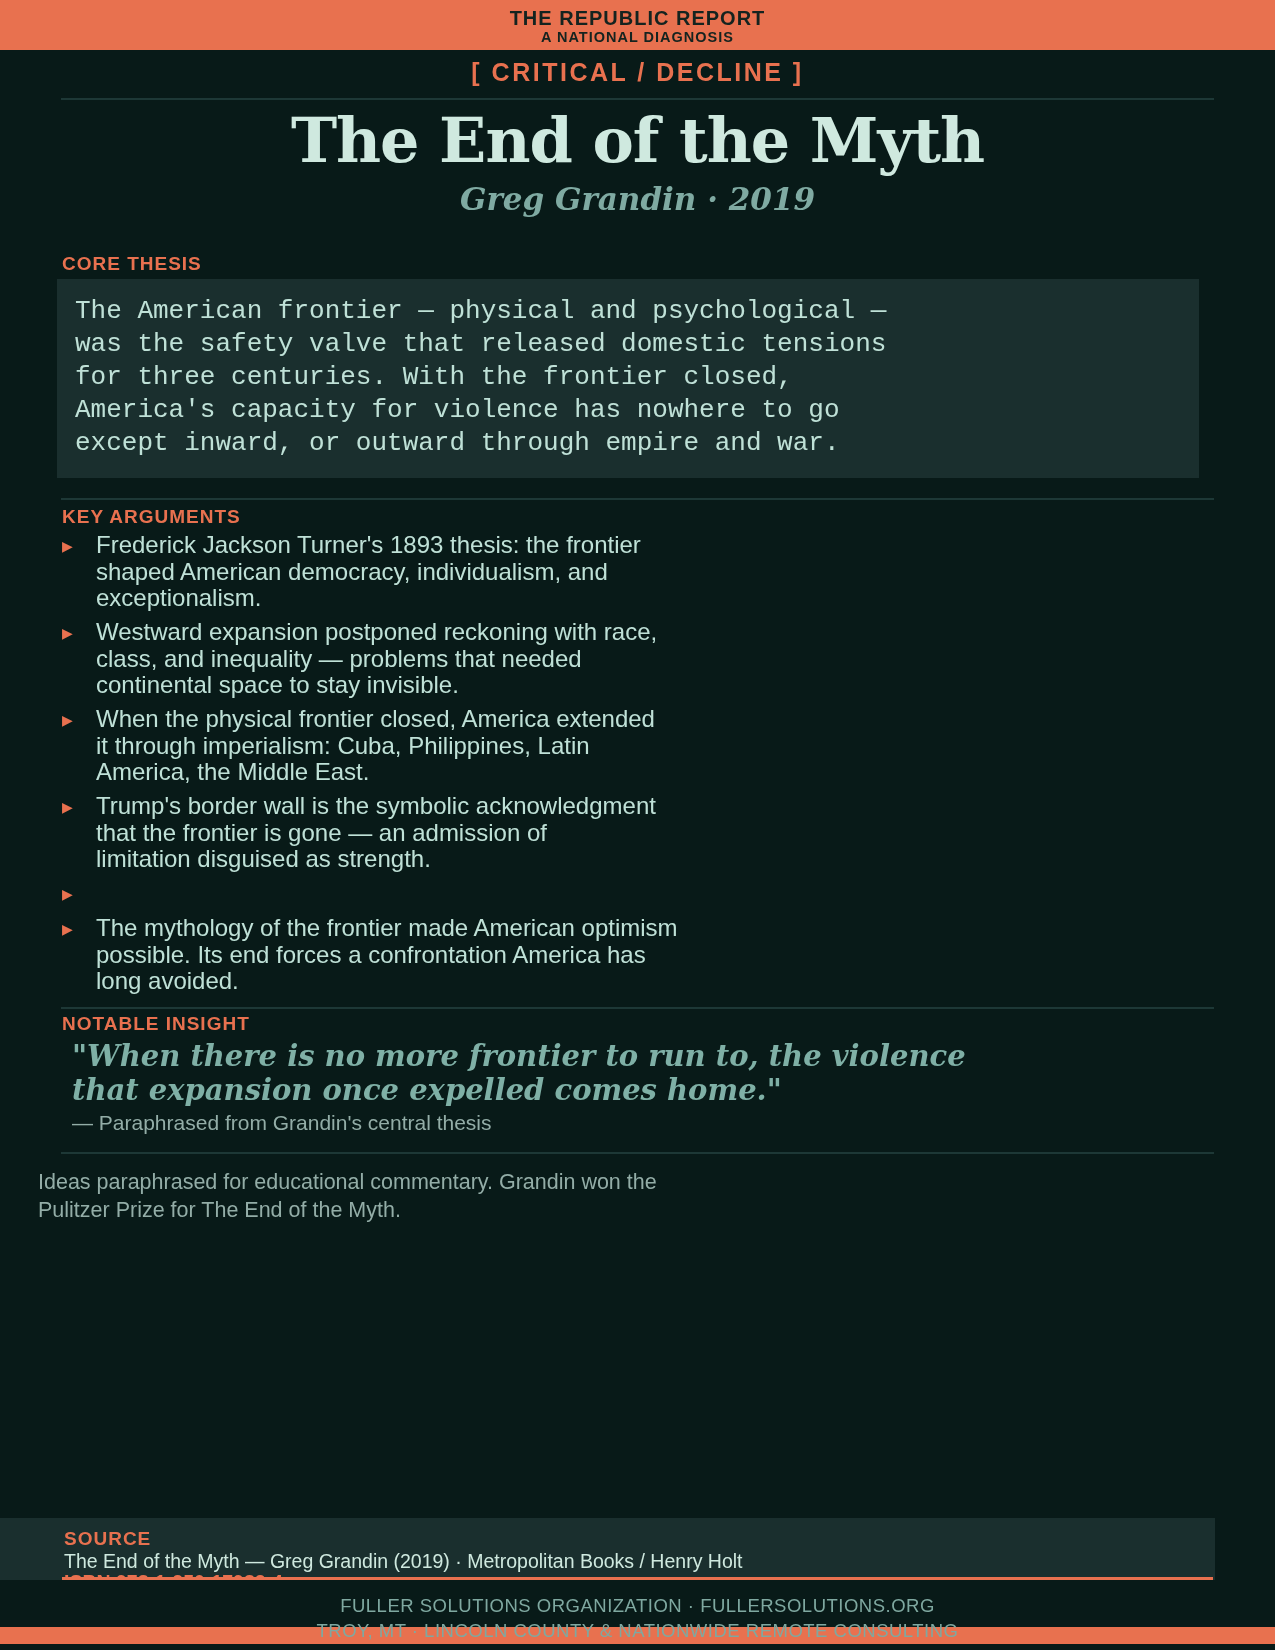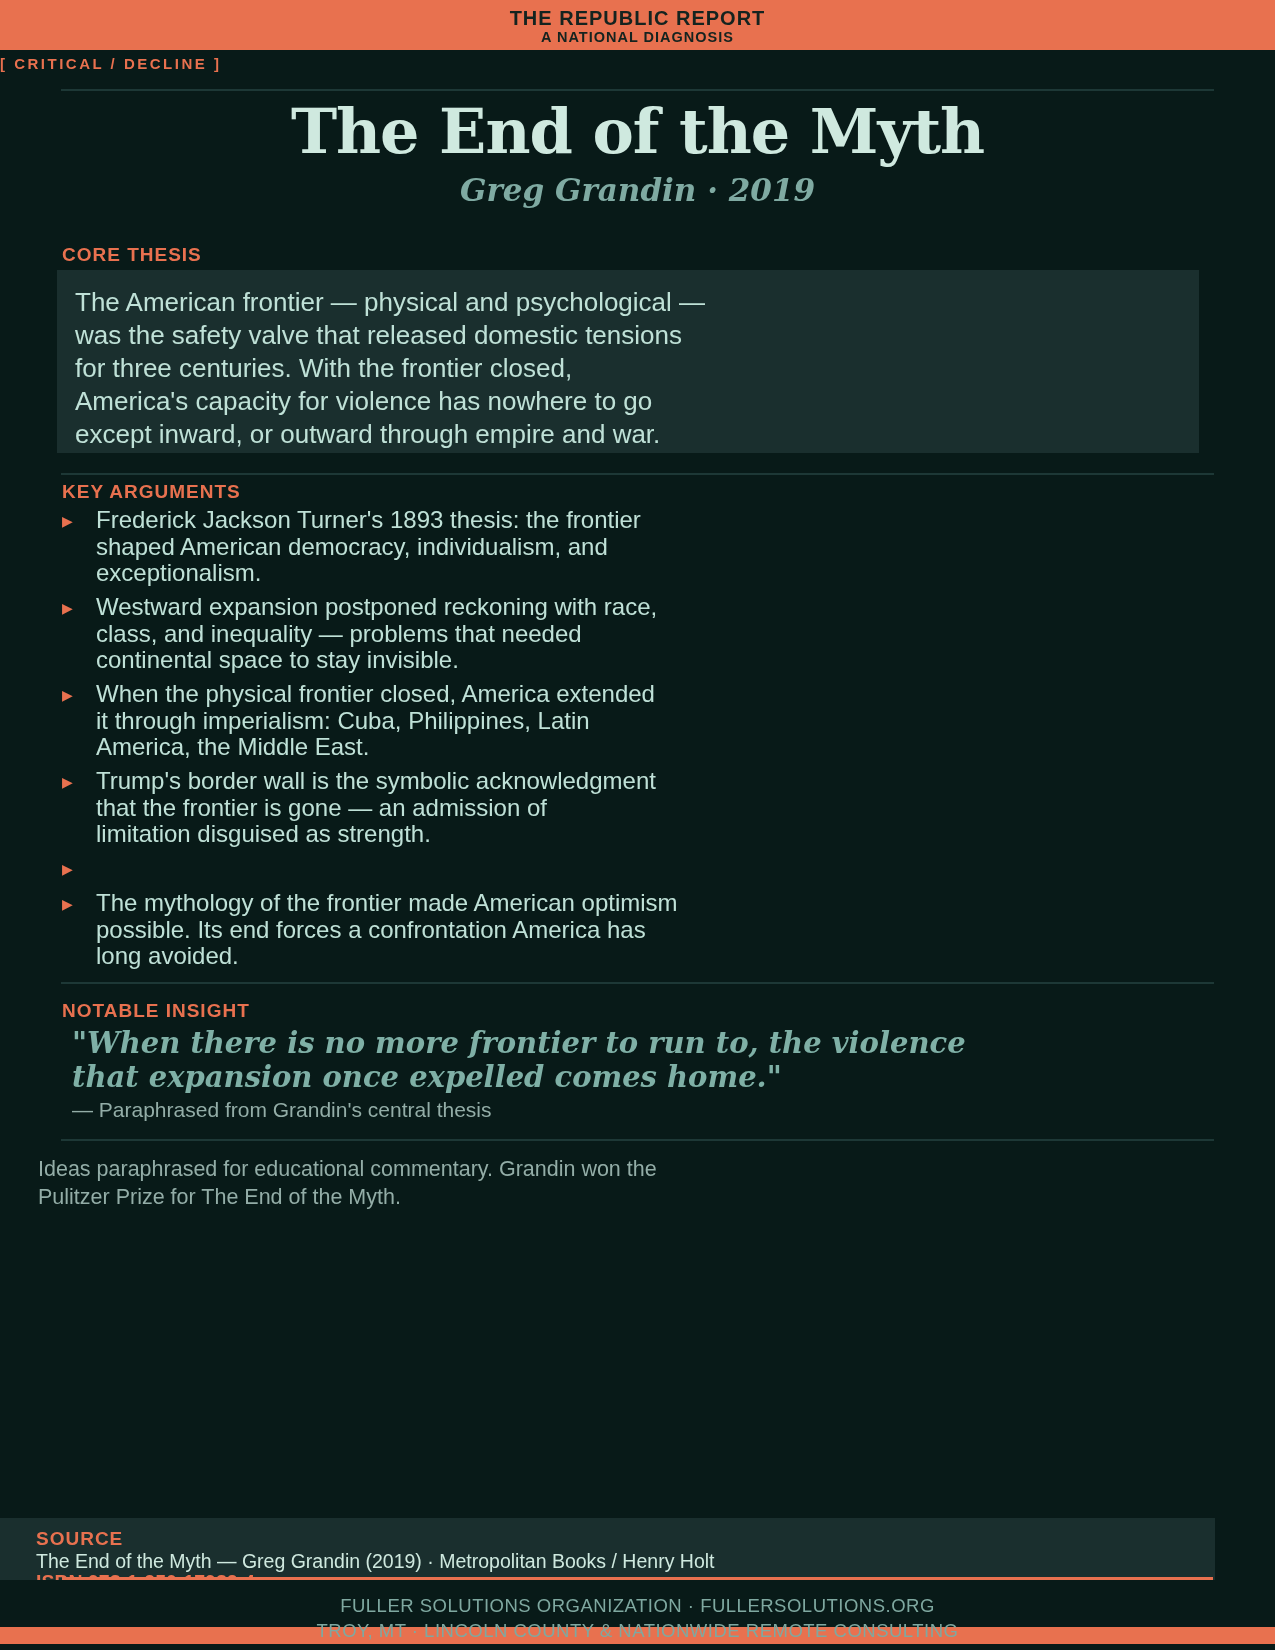--- a/index.html
+++ b/index.html
@@ -27,22 +27,22 @@
   
   .masthead{
     height:50px;background:var(--accent);color:var(--header-text);
     text-align:center;padding-top:7px;
   }
   .masthead-title{font-size:20px;font-weight:bold;letter-spacing:1px;line-height:22px;}
   .masthead-sub{font-size:14.5px;font-weight:bold;letter-spacing:1px;line-height:16px;}
 
   
   .status{
-    margin-top:1px;text-align:left;color:var(--accent);
-    font-size:15px;font-weight:bold;letter-spacing:2.5px;line-height:25px;
+    margin-top:10px;text-align:center;color:var(--accent);
+    font-size:25px;font-weight:bold;letter-spacing:2.5px;line-height:25px;
   }
 
   .rule{height:2px;background:var(--divider);margin:0 61px;}
   .rule-1{margin-top:13px;}
   .rule-2{margin-top:20px;}
   .rule-3{margin-top:12px;}
   .rule-4{margin-top:14px;}
 
   
   .book-title{
@@ -55,26 +55,27 @@
     font-family:"DejaVu Serif", serif;font-style:italic;font-weight:bold;
     font-size:31px;line-height:36px;
   }
 
   .section-label{
     margin:0 62px;color:var(--accent);
     font-size:19px;font-weight:bold;letter-spacing:1px;line-height:22px;
   }
   .label-core{margin-top:36px;}
   .label-key{margin-top:6px;}
-  .label-insight{margin-top:16px;}
+  .label-insight{margin-top:4px;}
 
   
   .thesis-box{
     margin:4px 76px 0 57px;background:var(--panel-bg);
-    padding:16px 18px 2px 18px;
+    padding:16px 18px 18px 18px;
+    font-family:Liberation Mono, monospace;
   }
   .thesis-text{
     color:var(--body-text);font-size:26px;line-height:33px;
   }
 
   
   .args{list-style:none;margin:4px 62px 0 62px;}
   .arg{display:flex;margin-bottom:7.5px;}
   .arg .marker{
     width:34px;flex:none;color:var(--accent);
@@ -94,21 +95,21 @@
   }
 
   .disclaimer{
     margin:14px 62px 0 38px;color:var(--muted-text);
     font-size:21.5px;line-height:28px;
   }
 
   
   .source-panel{
     position:absolute;left:0;right:60px;top:1518px;height:62px;
-    background:var(--panel-bg);padding:10px 0 0 36px;overflow:hidden;
+    background:var(--panel-bg);padding:10px 0 0 64px;overflow:hidden;
   }
   .source-label{
     color:var(--accent);font-size:19px;font-weight:bold;letter-spacing:1px;line-height:22px;
   }
   .source-citation{color:var(--title-text);font-size:19.5px;line-height:21px;margin-top:1px;}
   .source-isbn{color:var(--accent);font-size:19.5px;line-height:21px;font-weight:bold;}
 
   
   .footer{position:absolute;left:0;right:0;bottom:0;height:73px;}
   .footer-rule{height:3px;background:var(--accent);margin:0 62px;}

